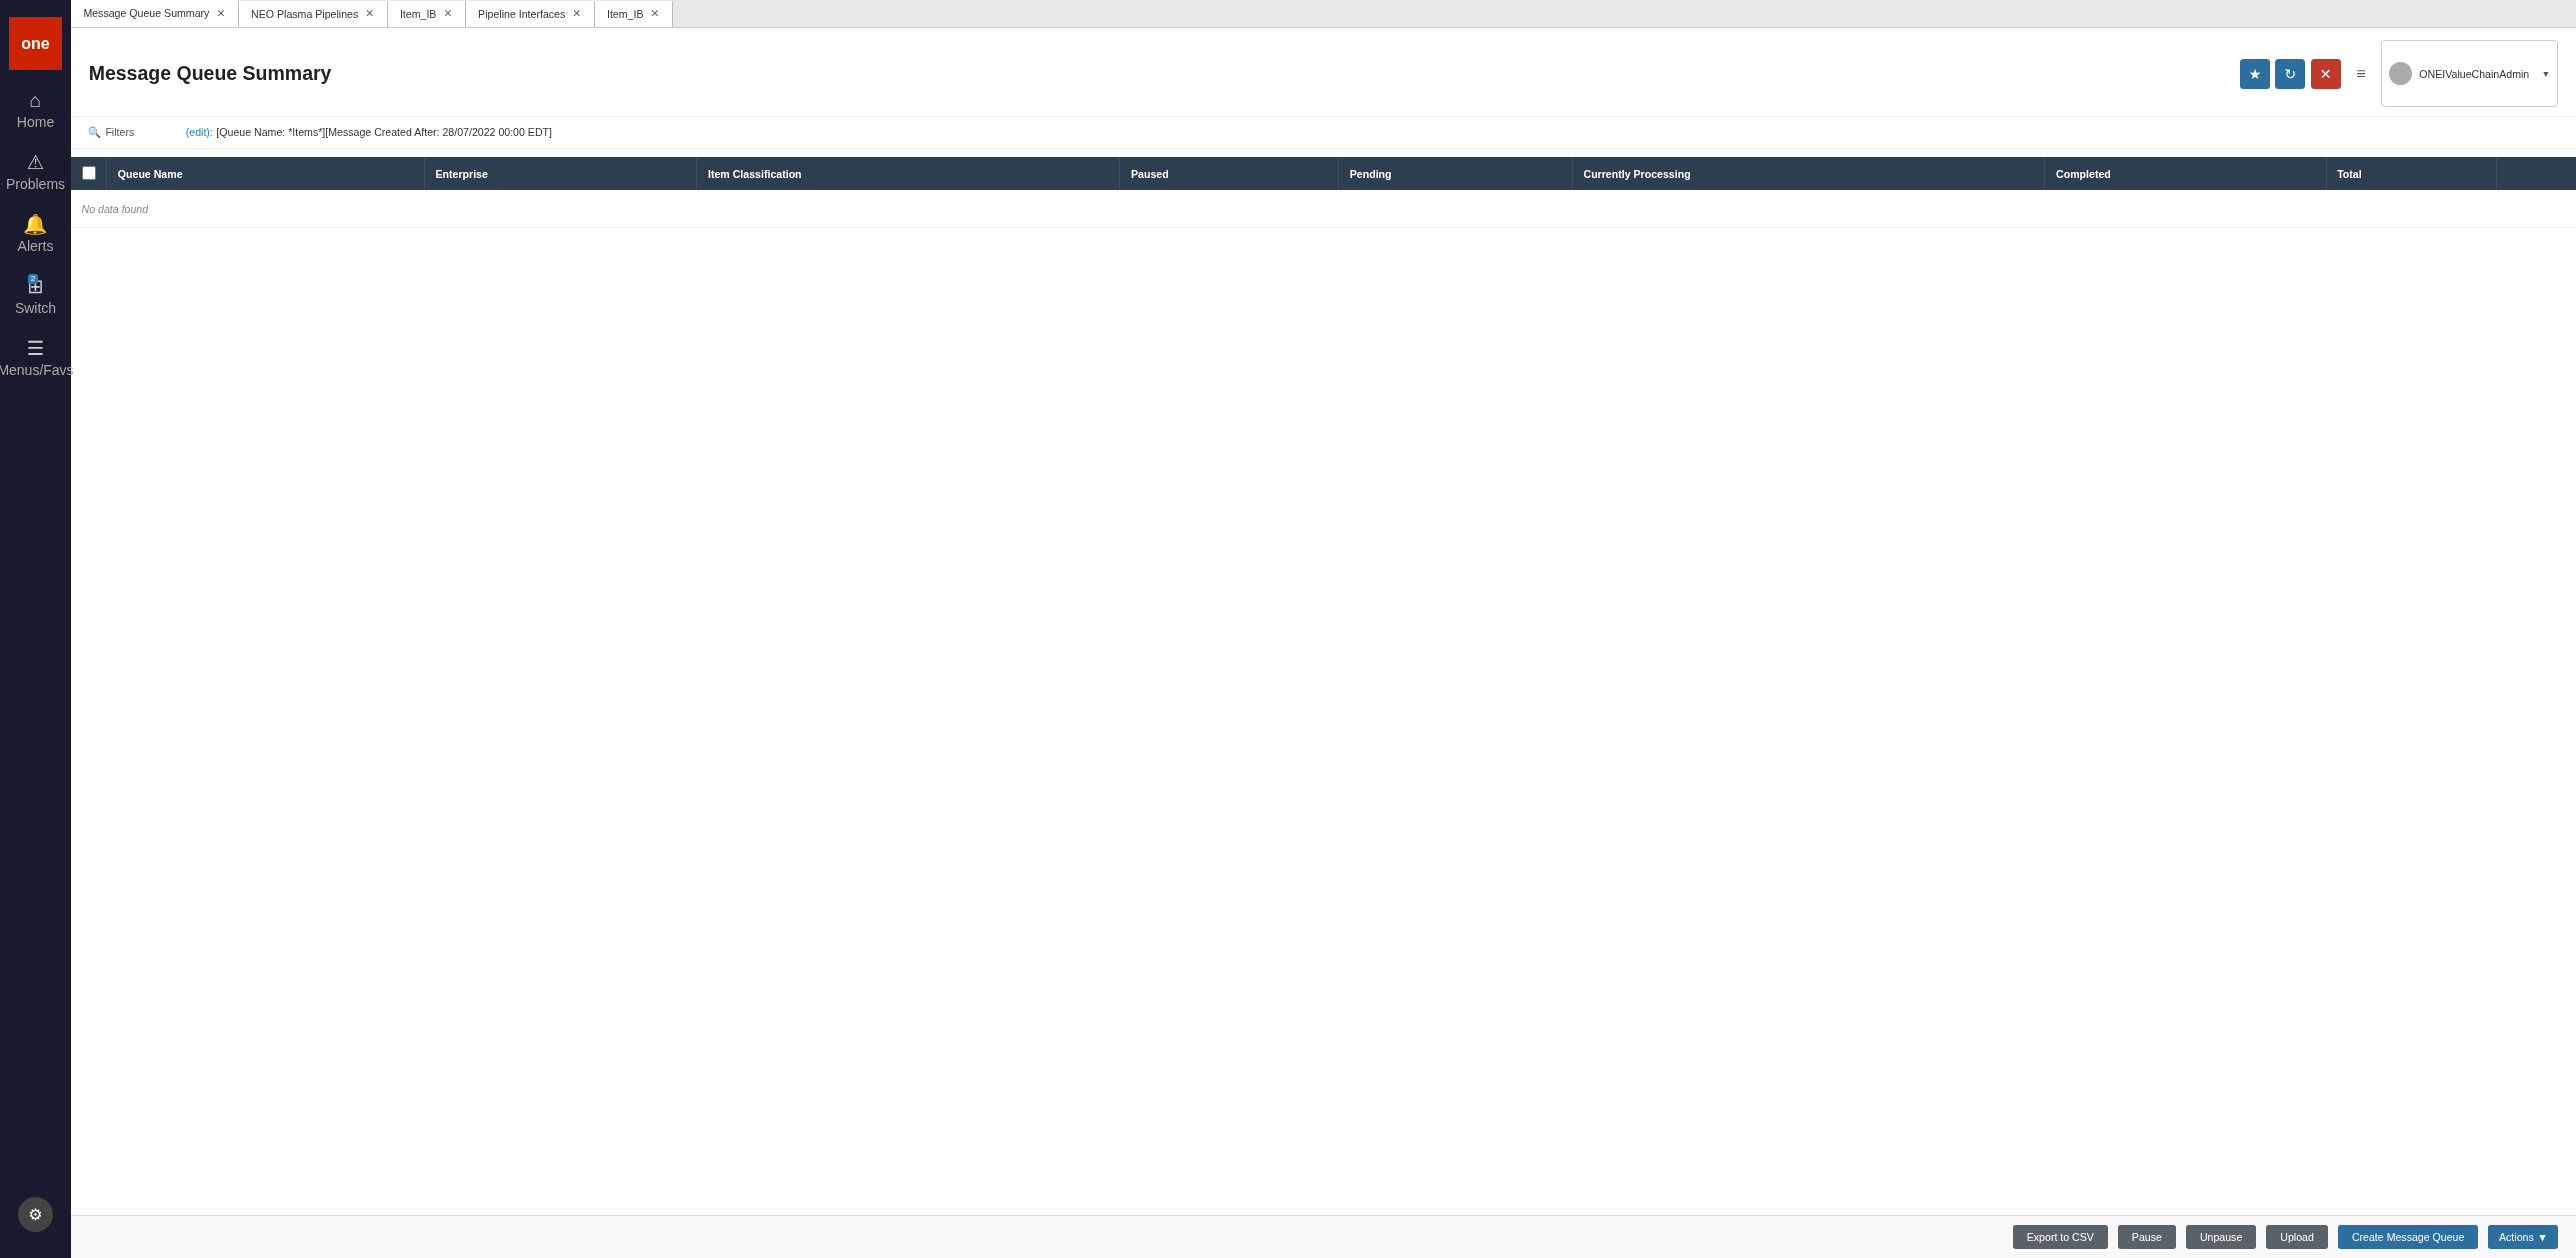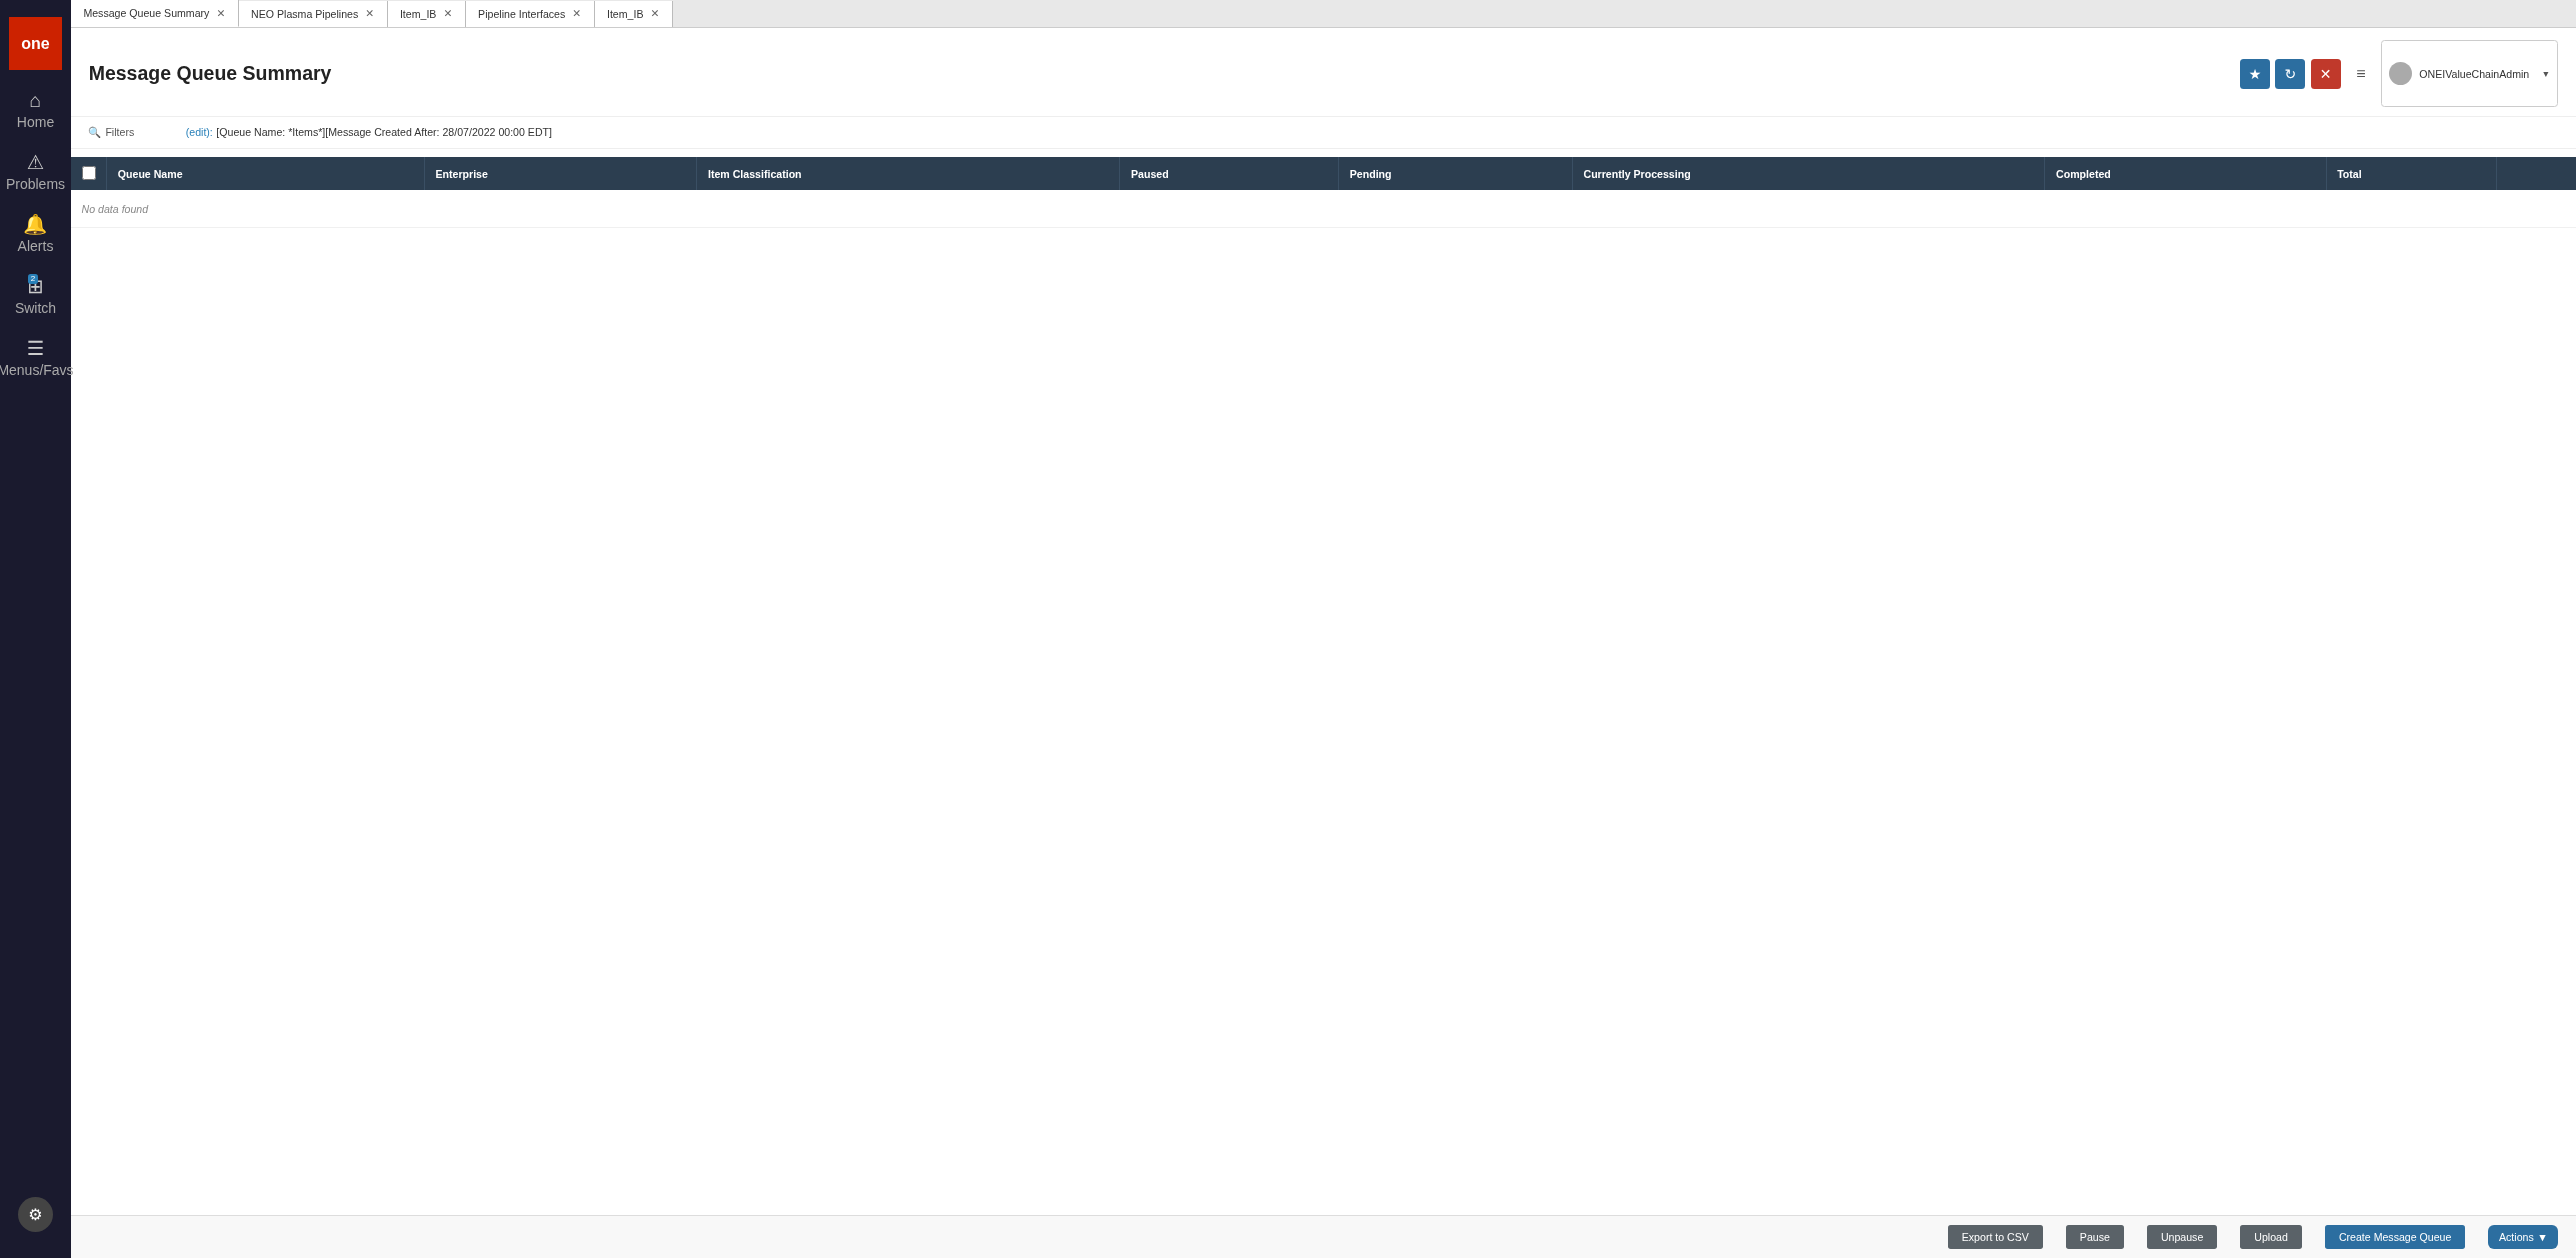--- a/index.html
+++ b/index.html
@@ -252,41 +252,40 @@
     }
 
     
     .footer-bar {
       display: flex;
       justify-content: flex-end;
       align-items: center;
       padding: 8.8px 17.7px;
       background: #f8f8f8;
       border-top: 0.9px solid #ddd;
-      gap: 23px;
+      gap: 10px;
       flex-shrink: 0;
     }
     .footer-btn {
       padding: 6.2px 14px;
       border: none;
       border-radius: 2.7px;
       cursor: pointer;
       font-size: 10.6px;
       font-weight: 500;
     }
     .btn-default { background: #5a6268; color: white; }
     .btn-primary { background: #2c6ea0; color: white; }
     .btn-actions {
       background: #2c6ea0;
       color: white;
       display: flex;
       align-items: center;
       gap: 3.5px;
       padding: 6.2px 10.6px;
-      border-radius: 6px;
     }
   </style>
 </head>
 <body>
 
 <div class="sidebar">
   <div class="sidebar-logo">
     <span>one</span>
   </div>
 

